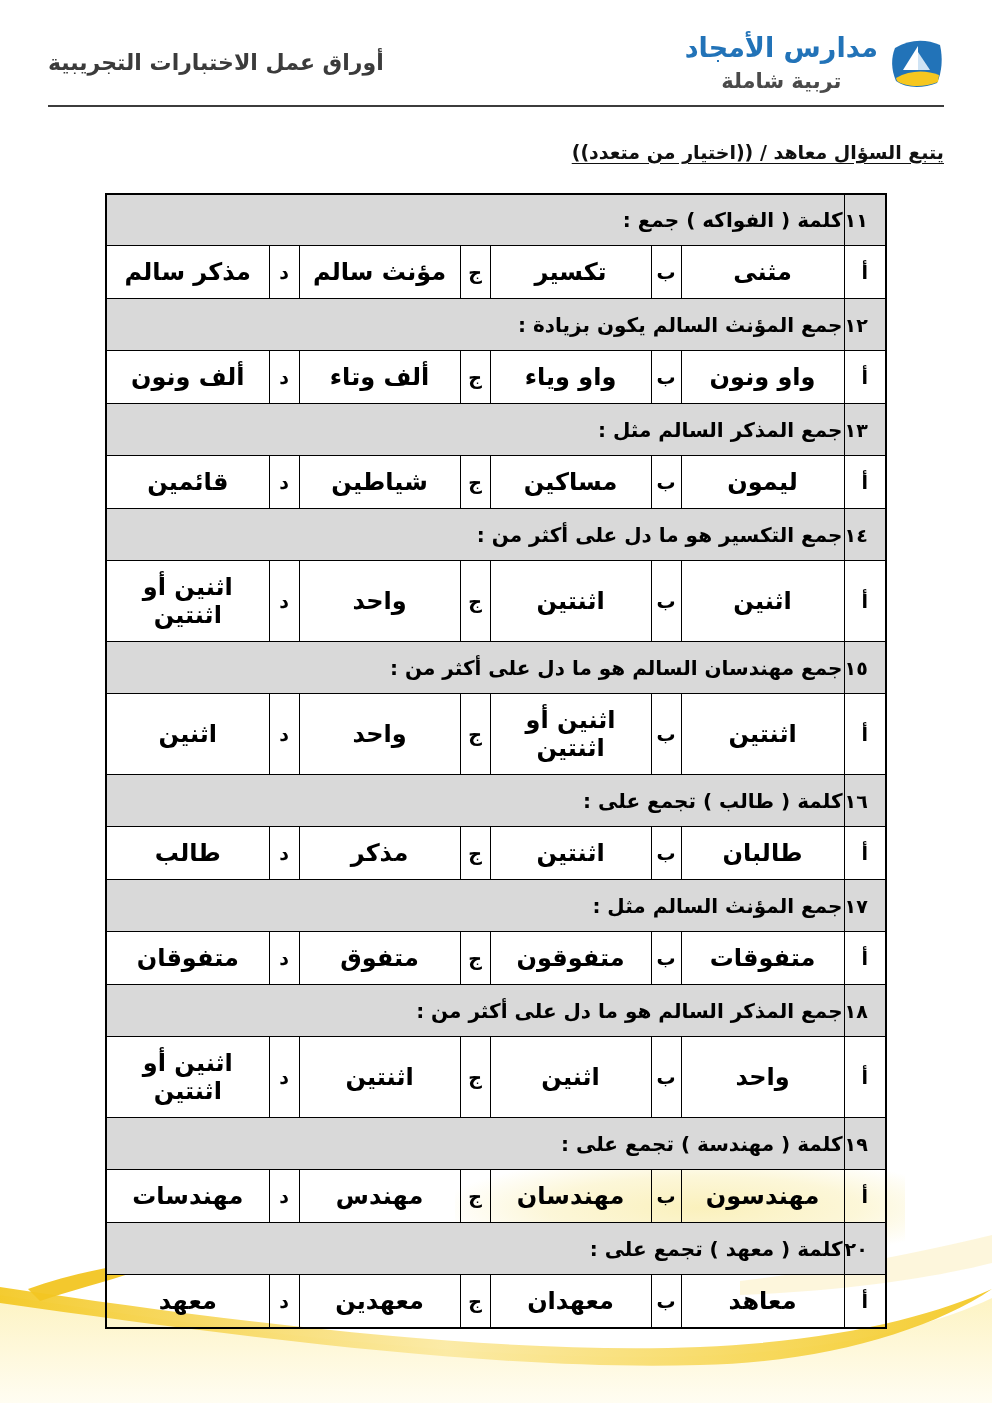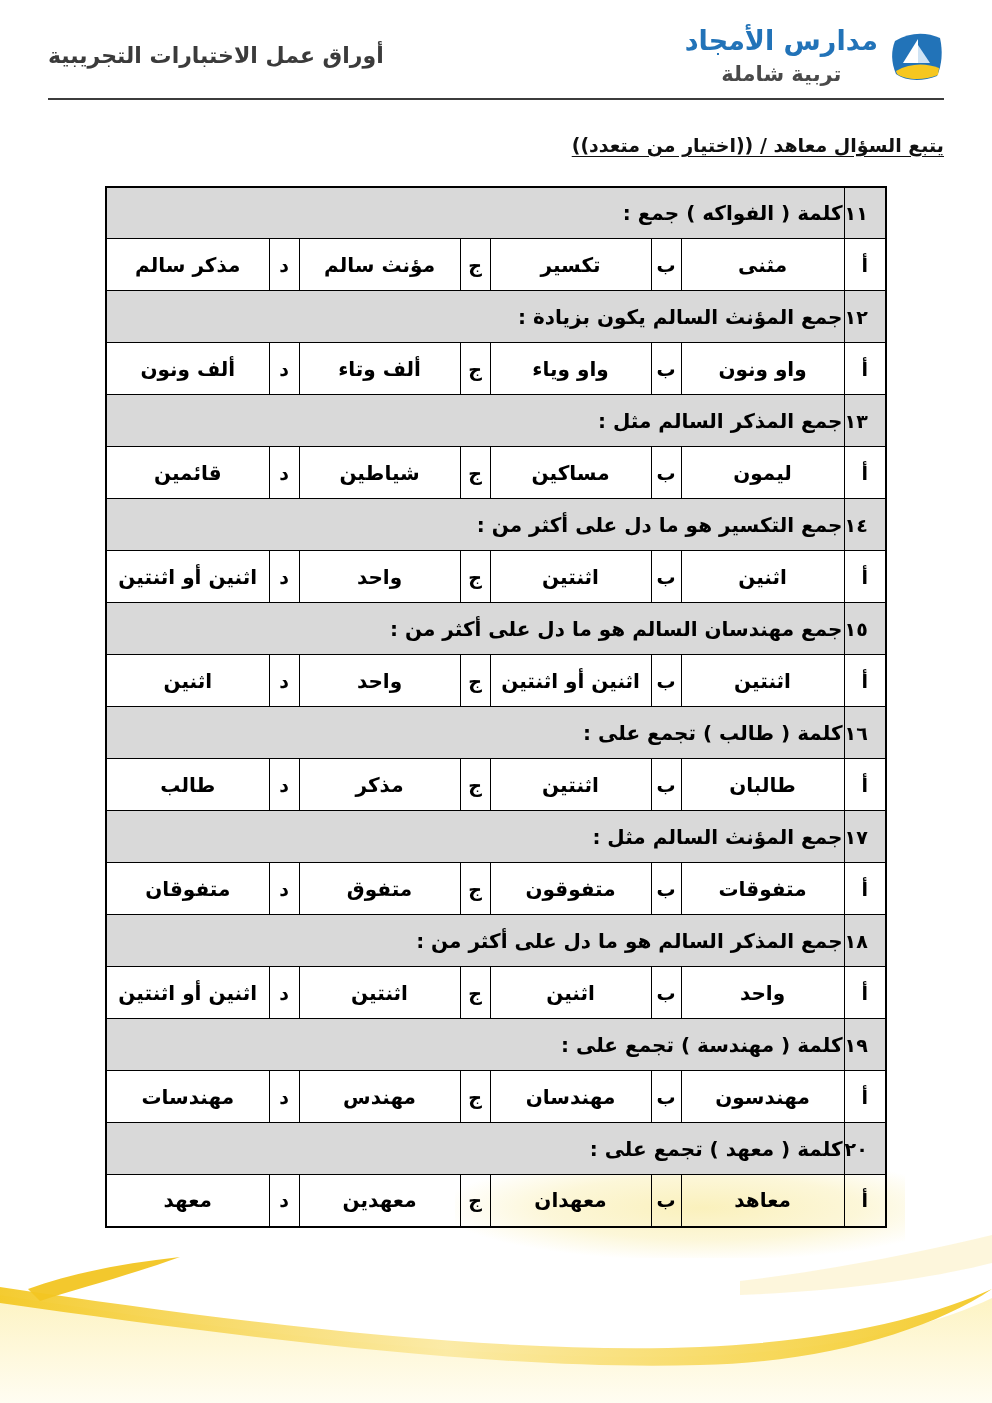--- a/index.html
+++ b/index.html
@@ -1,40 +1,40 @@
 <!DOCTYPE html>
 <html lang="ar" style="--brand-blue: #2273b8; --row-gray: #d9d9d9;"><head>
 <meta charset="utf-8">
 <style>
   * { margin:0; padding:0; box-sizing:border-box; }
   html,body { width:992px; background:#ffffff; }
   body { font-family:"DejaVu Sans", sans-serif; }
   .page { position:relative; width:992px; height:1403px; background:#ffffff; overflow:hidden; }
 
   
-  .header { display:flex; justify-content:space-between; align-items:center; padding:26px 48px 8px 48px; position:relative; z-index:1; }
+  .header { display:flex; justify-content:space-between; align-items:center; padding:33px 48px 8px 48px; position:relative; z-index:1; }
   .header-title { direction:rtl; font-size:22px; font-weight:bold; color:#3b3b3b; letter-spacing:0.2px; }
   .logo { display:flex; align-items:center; gap:12px; }
   .logo-text { direction:rtl; text-align:center; }
   .logo-name { font-size:27px; font-weight:bold; color:var(--brand-blue,#2273b8); line-height:1.1; }
   .logo-tagline { font-size:21px; font-weight:bold; color:#4a4a4a; margin-top:6px; }
   .logo-mark { display:block; }
   .header-rule { border:none; border-top:2px solid #3c3c3c; margin:4px 48px 0 48px; position:relative; z-index:1; }
 
   
   .subtitle { direction:rtl; text-align:right; margin:34px 48px 0 48px; font-size:19px; font-weight:bold; color:#111111; text-decoration:underline; text-underline-offset:4px; position:relative; z-index:1; }
 
   
   .questions-table { direction:rtl; width:780px; margin:30px auto 0 auto; border-collapse:collapse; table-layout:fixed; position:relative; z-index:1; background:transparent; border:2px solid #000000; }
   .questions-table td { border:1px solid #000000; height:52px; font-weight:bold; color:#000000; vertical-align:middle; overflow:hidden; }
   .question-row td { background:var(--row-gray,#d9d9d9); }
   .num-cell { text-align:left; font-size:19px; }
   .question-cell { text-align:right; padding:0 1px; font-size:20px; }
   .letter-cell { text-align:center; font-size:19px; background:transparent; }
-  .option-cell { text-align:center; font-size:20px; background:transparent; padding:12px 4px; }
+  .option-cell { text-align:center; font-size:24px; background:transparent; padding:12px 4px; }
 
   
   .watermark { position:absolute; top:1158px; left:455px; width:450px; height:100px; z-index:0;
     background:radial-gradient(ellipse at 55% 50%, rgba(250,240,185,0.95) 0%, rgba(250,240,185,0.55) 45%, rgba(250,240,185,0) 75%); }
 
   
   .bottom-decoration { position:absolute; left:0; bottom:0; z-index:0; display:block; }
 </style>
 </head>
 <body>

